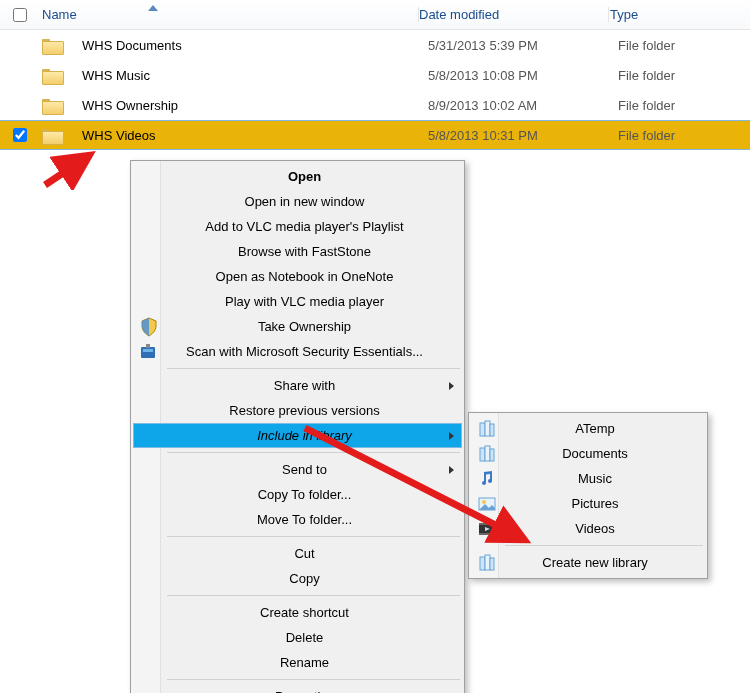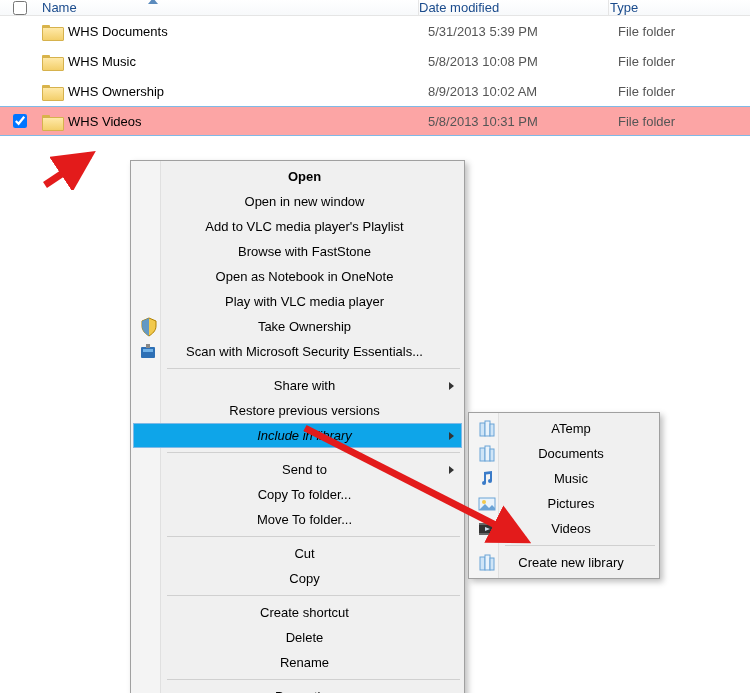--- a/index.html
+++ b/index.html
@@ -12,21 +12,21 @@
     width: 750px;
     height: 693px;
     overflow: hidden;
     position: relative;
   }
   
   .header {
     display: flex;
     border-bottom: 1px solid #e5e5e5;
     background: linear-gradient(#ffffff, #f7f9fb);
-    height: 16px;
+    height: 30px;
     align-items: center;
     color: #1a4b8c;
     user-select: none;
   }
   .header .cb-col { width: 38px; display:flex; align-items:center; justify-content:center;}
   .header .name-col { flex: 0 0 380px; padding-left:4px; position:relative;}
   .header .date-col { flex: 0 0 190px; padding-left:0; border-left:1px solid #e5e5e5;}
   .header .type-col { flex: 1; padding-left:1px; border-left:1px solid #e5e5e5;}
   .header .sort-ind {
     position:absolute; top:-2px; left:50%; transform:translateX(-80px);
@@ -35,28 +35,28 @@
   }
   input[type=checkbox]{width:14px;height:14px;}
 
   
   .rows { }
   .row {
     display:flex; align-items:center; height:30px;
     color:#000;
   }
   .row.selected {
-    background:#fca5a5;
+    background:#eab308;
     border-top:1px solid #7fb9e6;
     border-bottom:1px solid #7fb9e6;
   }
   .row .cb-col { width:38px; display:flex; align-items:center; justify-content:center;}
   .row .cb-col input { visibility:hidden; }
   .row.selected .cb-col input { visibility:visible; }
-  .row .name-col { flex:0 0 380px; display:flex; align-items:center; gap:6px; padding-left:4px;}
+  .row .name-col { flex:0 0 380px; display:flex; align-items:center; gap:20px; padding-left:4px;}
   .row .date-col { flex:0 0 190px; padding-left:10px; color:#555;}
   .row .type-col { flex:1; padding-left:10px; color:#555;}
 
   
   .folder-icon {
     width:20px;height:16px;position:relative;
   }
   .folder-icon::before{
     content:"";position:absolute;left:0;top:2px;width:8px;height:3px;
     background:#e8c населення; background:#d9b34a; border-radius:1px 1px 0 0;
@@ -92,21 +92,21 @@
   .ctx-icon-col {
     position:absolute; left:6px; top:50%; transform:translateY(-50%);
     width:20px;height:20px; display:flex;align-items:center;justify-content:center;
   }
   .icon-strip {
     position:absolute; left:0;top:0;bottom:0;width:30px;
     border-right:1px solid #e0e0e0; background:#f4f4f4;
   }
 
   
-  .ctx-sub { left:468px; top:412px; width:192px; }
+  .ctx-sub { left:468px; top:412px; width:240px; }
 
   
   .red-arrow { position:absolute; pointer-events:none; }
   .arrow1 { left:40px; top:150px; width:60px; height:40px; }
   .arrow2 { left:300px; top:420px; width:240px; height:130px; }
 
   .open-bold { font-weight:600; }
 </style>
 </head>
 <body>

